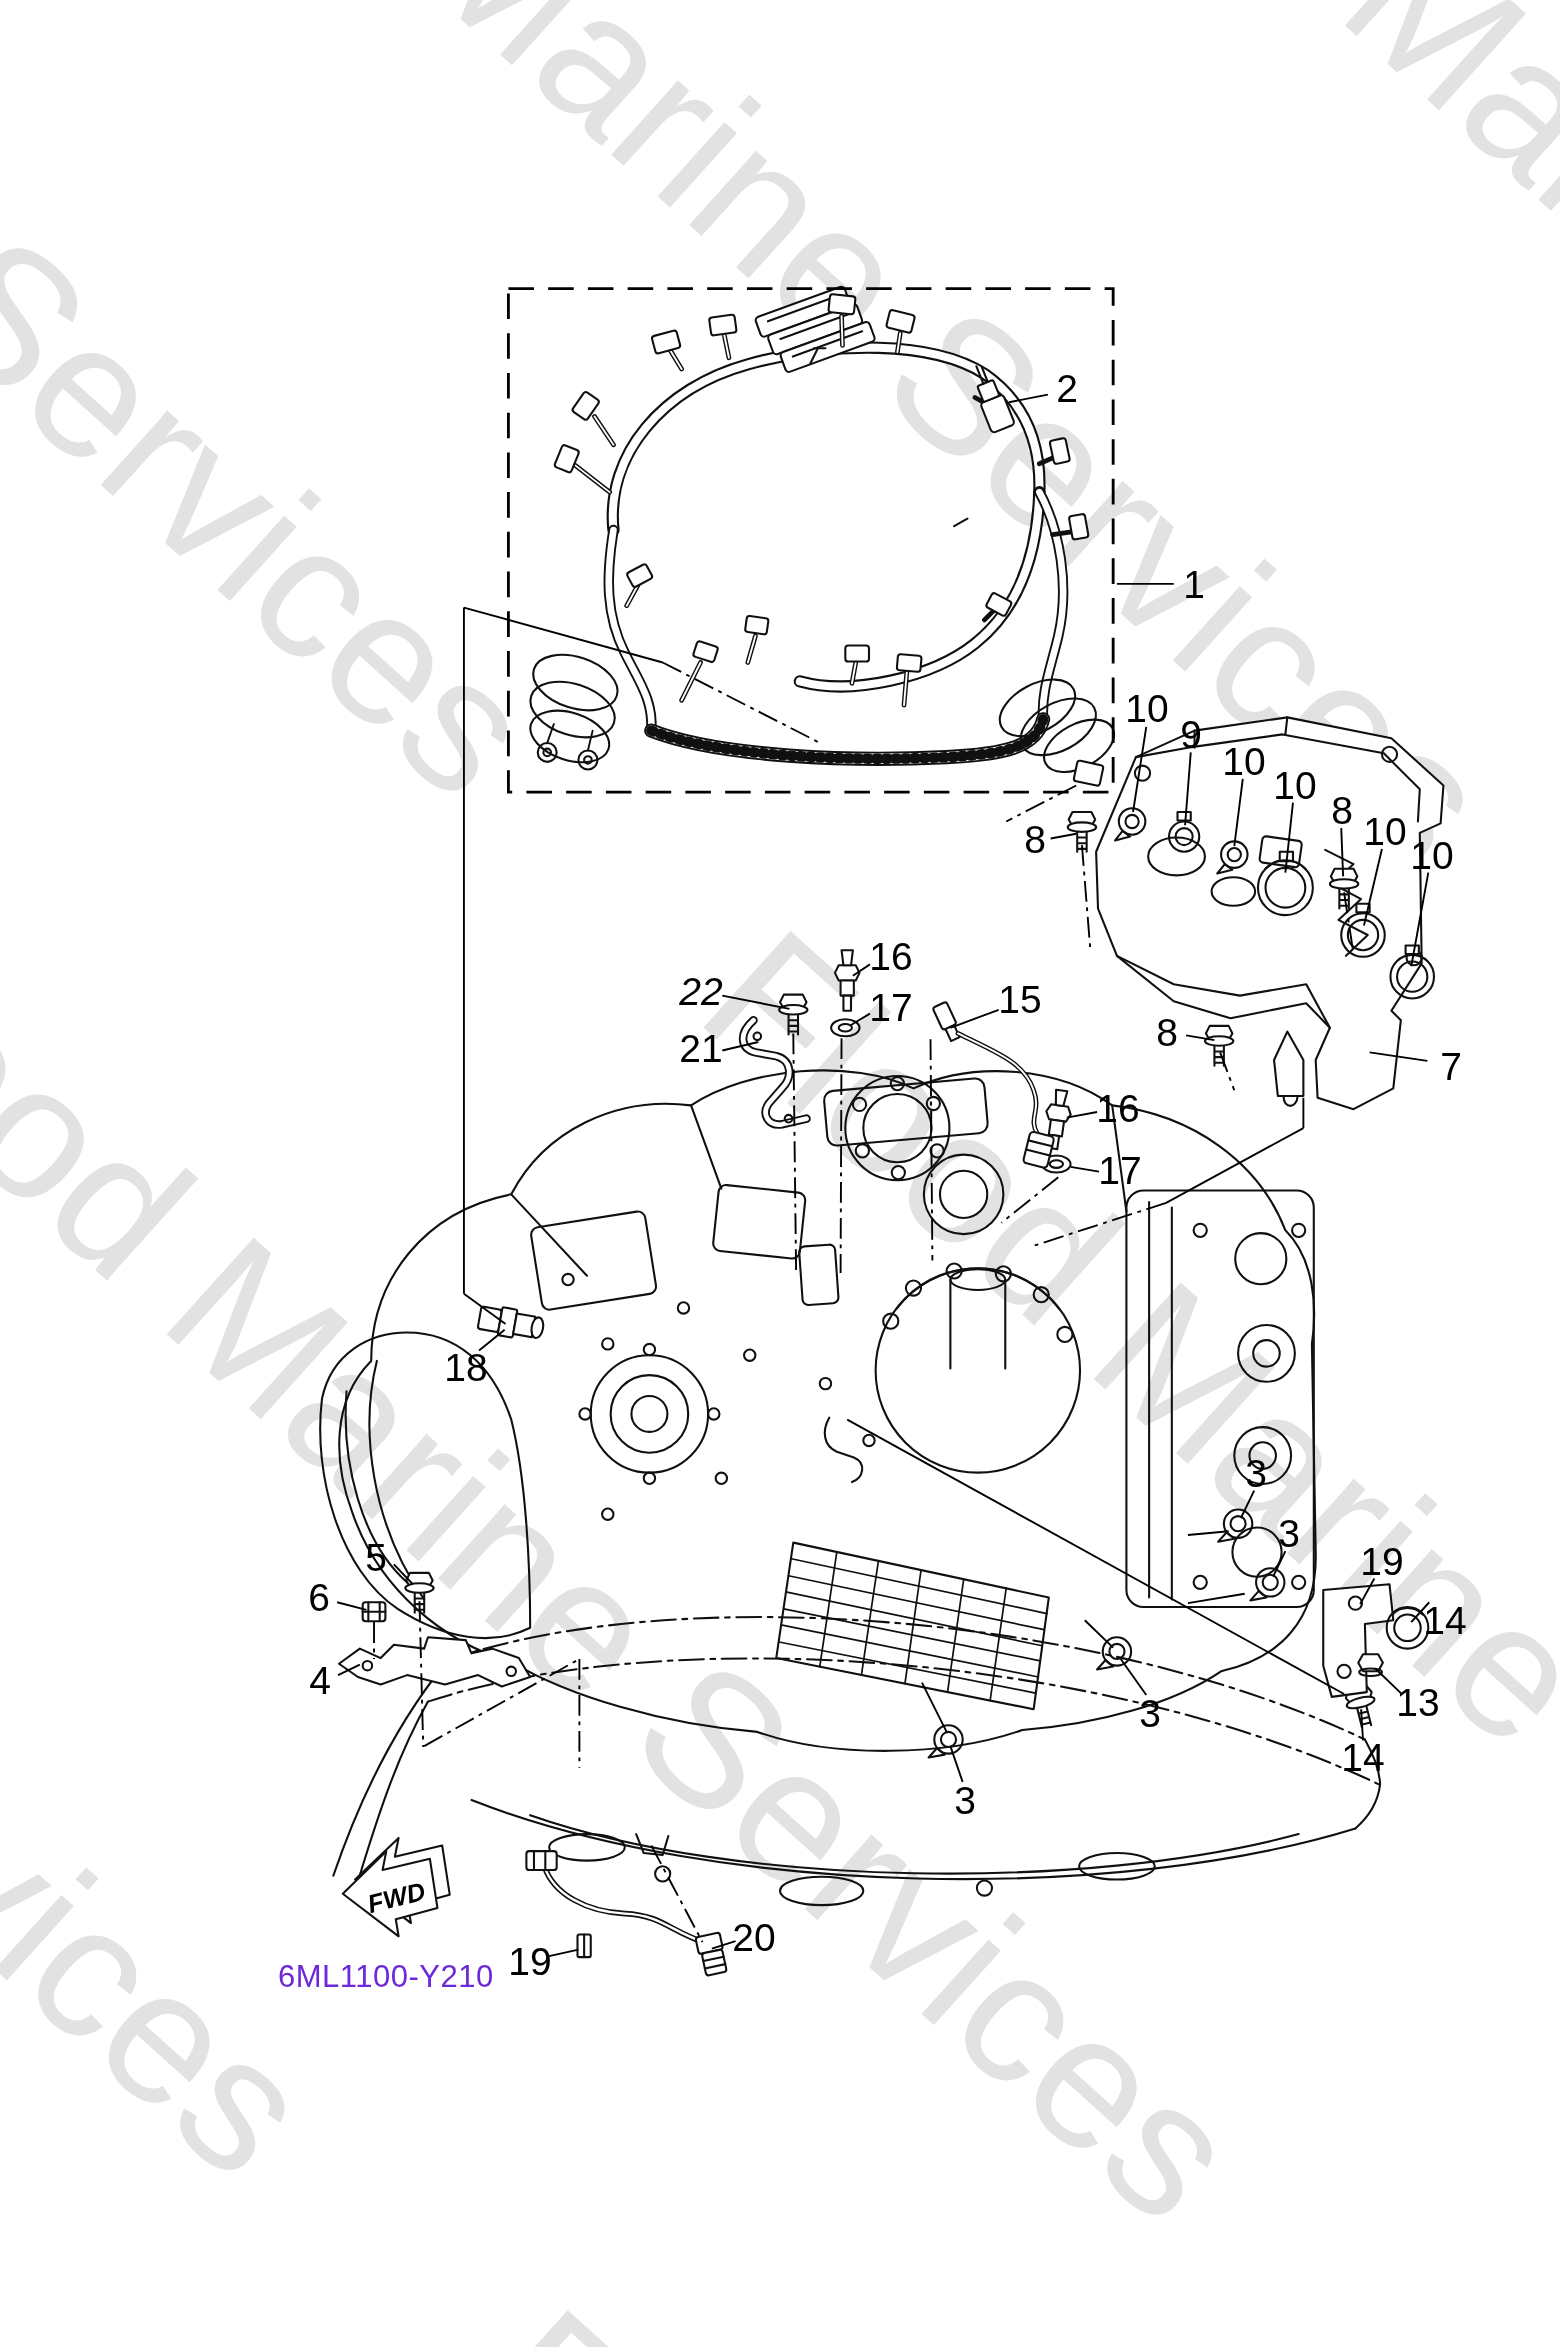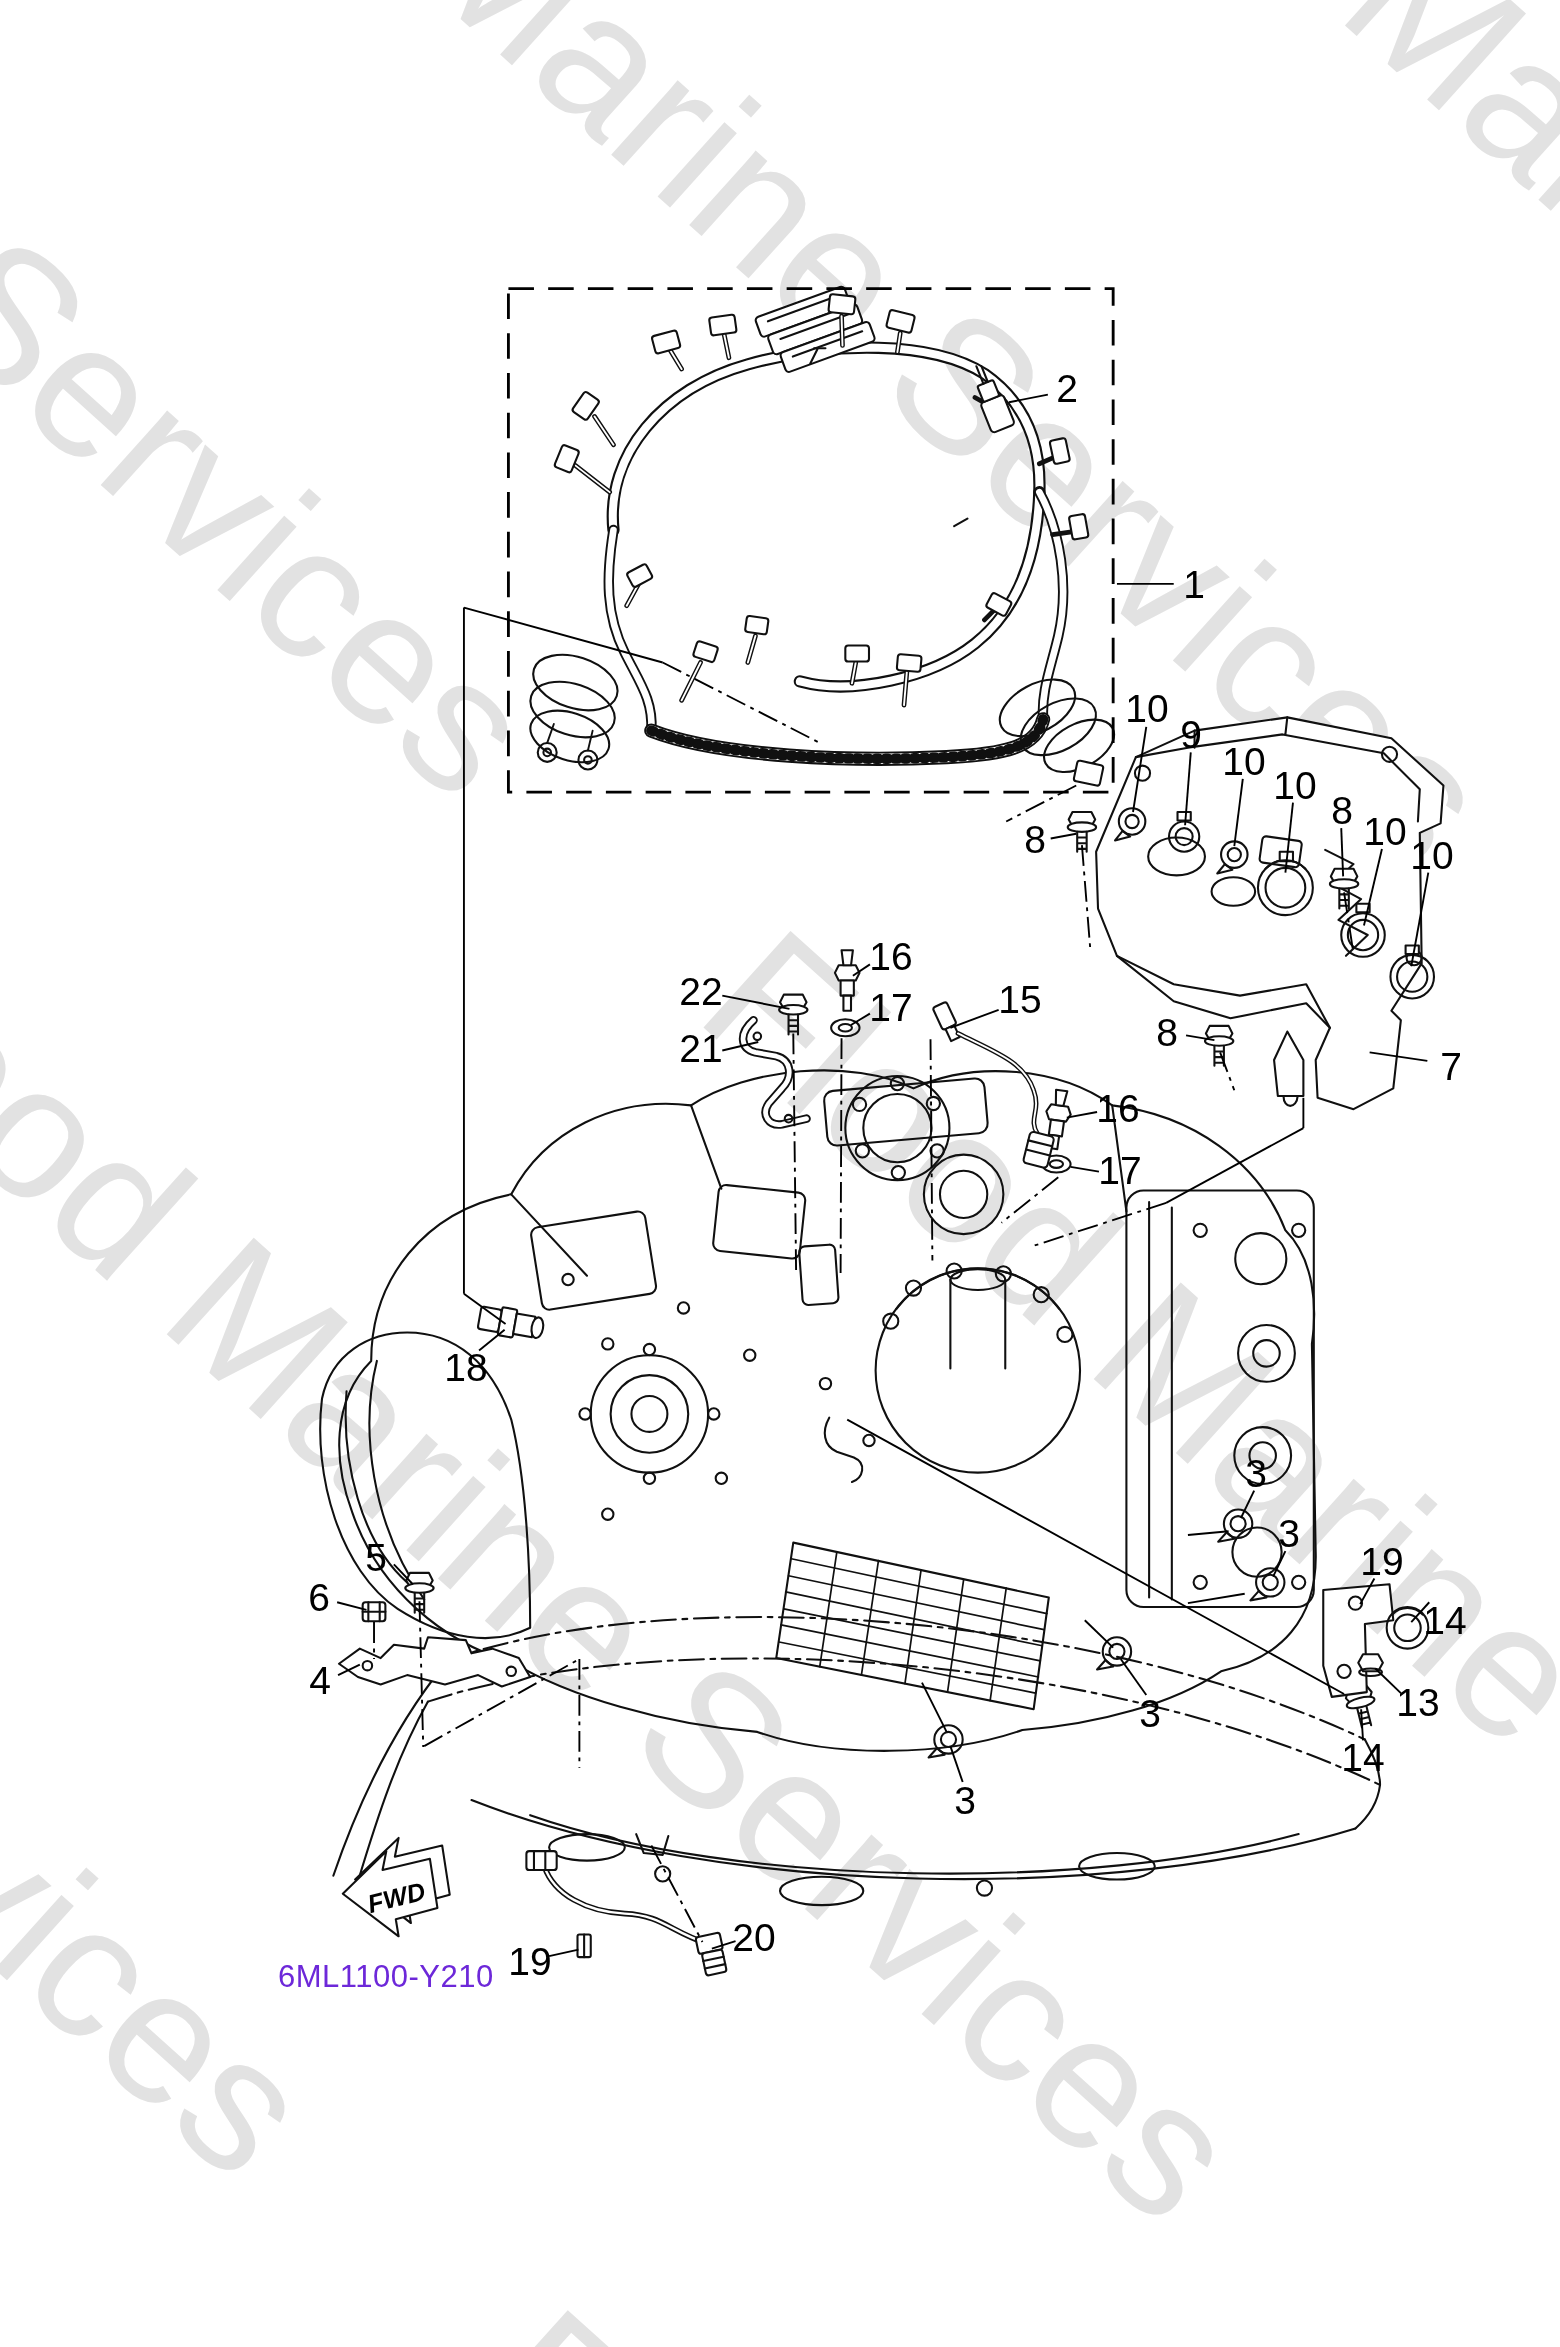--- a/index.html
+++ b/index.html
@@ -416,21 +416,21 @@
       <div class="callout" style="left: 1451px; top: 1066px;">7</div>
       <div class="callout" style="left: 1035px; top: 839px;">8</div>
       <div class="callout" style="left: 1147px; top: 708px;">10</div>
       <div class="callout" style="left: 1191px; top: 734px;">9</div>
       <div class="callout" style="left: 1244px; top: 761px;">10</div>
       <div class="callout" style="left: 1295px; top: 785px;">10</div>
       <div class="callout" style="left: 1342px; top: 810px;">8</div>
       <div class="callout" style="left: 1385px; top: 831px;">10</div>
       <div class="callout" style="left: 1432px; top: 855px;">10</div>
       <div class="callout" style="left: 891px; top: 956px;">16</div>
-      <div class="callout" style="left: 701px; top: 991px;">22</div>
+      <div class="callout" style="left: 701px; top: 991px; font-style: italic;">22</div>
       <div class="callout" style="left: 891px; top: 1007px;">17</div>
       <div class="callout" style="left: 1020px; top: 999px;">15</div>
       <div class="callout" style="left: 701px; top: 1048px;">21</div>
       <div class="callout" style="left: 1167px; top: 1032px;">8</div>
       <div class="callout" style="left: 1118px; top: 1108px;">16</div>
       <div class="callout" style="left: 1120px; top: 1170px;">17</div>
       <div class="callout" style="left: 466px; top: 1367px; text-align: center;">18</div>
       <div class="callout" style="left: 1256px; top: 1473px;">3</div>
       <div class="callout" style="left: 1289px; top: 1533px;">3</div>
       <div class="callout" style="left: 376px; top: 1557px;">5</div>

